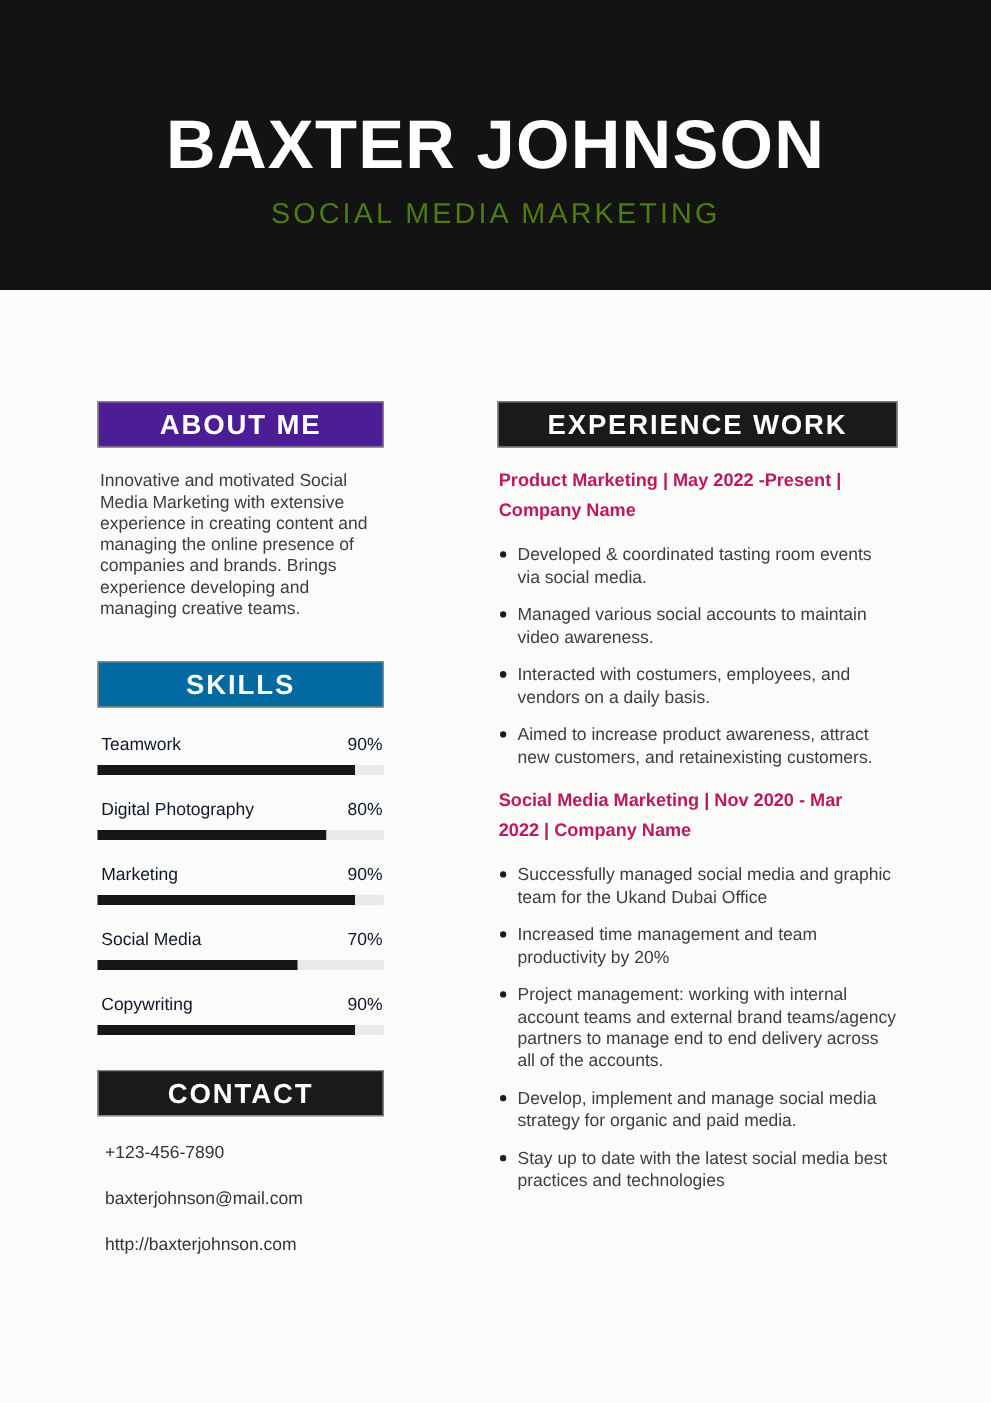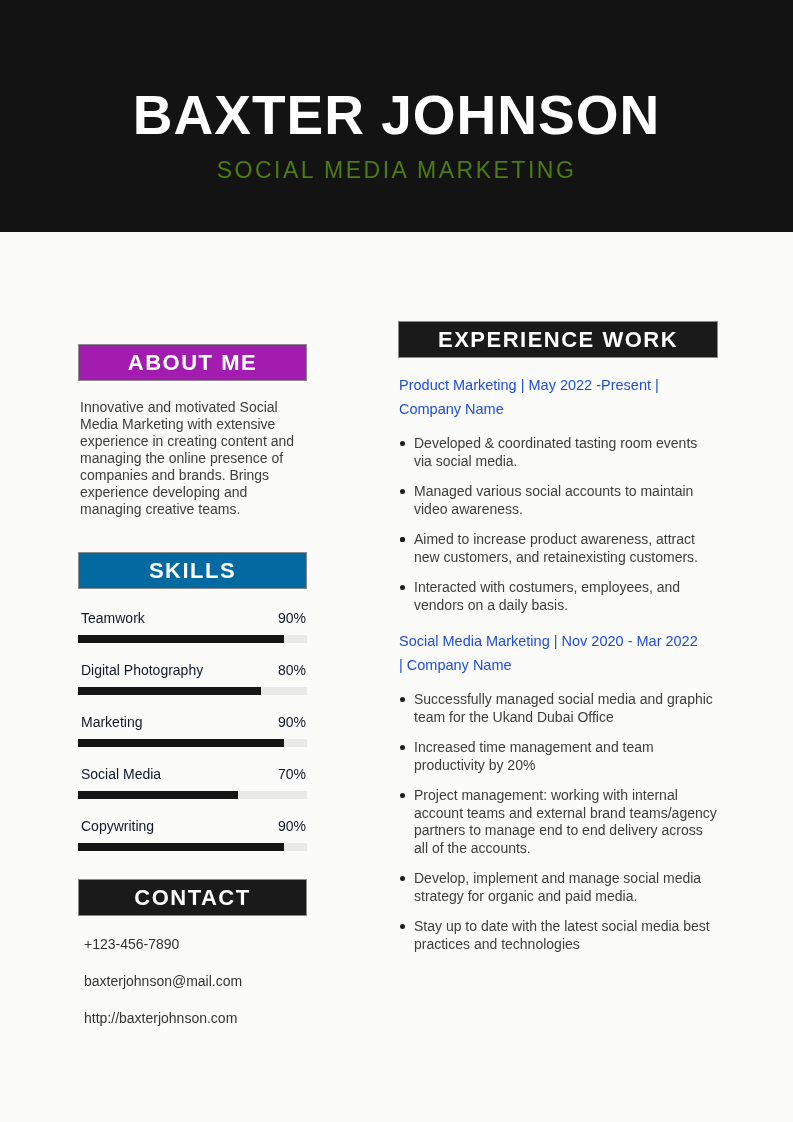--- a/index.html
+++ b/index.html
@@ -60,22 +60,22 @@
   .contact-sec { margin-top: 28px; }
   .contact-item {
     margin-top: 21px; font-size: 14px; color: #333333; padding-left: 6px;
   }
   .contact-item:first-child { margin-top: 20px; }
 
   
   .job { margin-top: 0; }
   .job + .job { margin-top: 11px; }
   .job-title {
-    margin: 15px 0 0 1px; font-size: 14.5px; font-weight: 400;
-    line-height: 24px; color: #1d4ed8; max-width: 300px;
+    margin: 15px 0 0 1px; font-size: 14.5px; font-weight: 700;
+    line-height: 24px; color: #be185d; max-width: 300px;
   }
   .job-bullets { list-style: none; margin: 14px 0 0; padding: 0; }
   .bullet {
     position: relative; padding-left: 16px; margin-bottom: 13px;
     font-size: 14px; line-height: 17.5px; color: #3d3d3d;
   }
   .dot {
     position: absolute; left: 2px; top: 6px;
     width: 5px; height: 5px; border-radius: 50%; background: #1c1c1c;
   }
@@ -88,21 +88,21 @@
   <header class="hero" style="background: rgb(19, 19, 19);">
     <h1>BAXTER JOHNSON</h1>
     <div class="subtitle">SOCIAL MEDIA MARKETING</div>
   </header>
 
   <div class="content">
 
     <aside class="col-left">
 
       <section>
-        <div class="sec-head" style="background: #a21caf; margin-top: 23px;">ABOUT ME</div>
+        <div class="sec-head" style="background: #4c1d95;">ABOUT ME</div>
         <p class="about-text">Innovative and motivated Social Media Marketing with extensive experience in creating content and managing the online presence of companies and brands. Brings experience developing and managing creative teams.</p>
       </section>
 
       <section class="skills-sec">
         <div class="sec-head" style="background: #0369a1;">SKILLS</div>
         <div id="skills-list">
   <div class="skill">
     <div class="skill-row">
       <span>Teamwork</span>
       <span>90%</span>
@@ -183,26 +183,26 @@
     <span class="dot"></span>
     <span>Managed various social accounts to maintain video awareness.</span>
   </li>
 
   <li class="bullet">
     <span class="dot"></span>
   </li>
 
   <li class="bullet">
     <span class="dot"></span>
+    <span>Interacted with costumers, employees, and vendors on a daily basis.</span>
+  </li>
+
+  <li class="bullet">
+    <span class="dot"></span>
     <span>Aimed to increase product awareness, attract new customers, and retainexisting customers.</span>
-  </li>
-
-  <li class="bullet">
-    <span class="dot"></span>
-    <span>Interacted with costumers, employees, and vendors on a daily basis.</span>
   </li>
 </ul>
   </article>
 
   <article class="job">
     <h3 class="job-title">Social Media Marketing | Nov 2020 - Mar 2022 | Company Name</h3>
     <ul class="job-bullets">
   <li class="bullet">
     <span class="dot"></span>
     <span>Successfully managed social media and graphic team for the Ukand Dubai Office</span>

